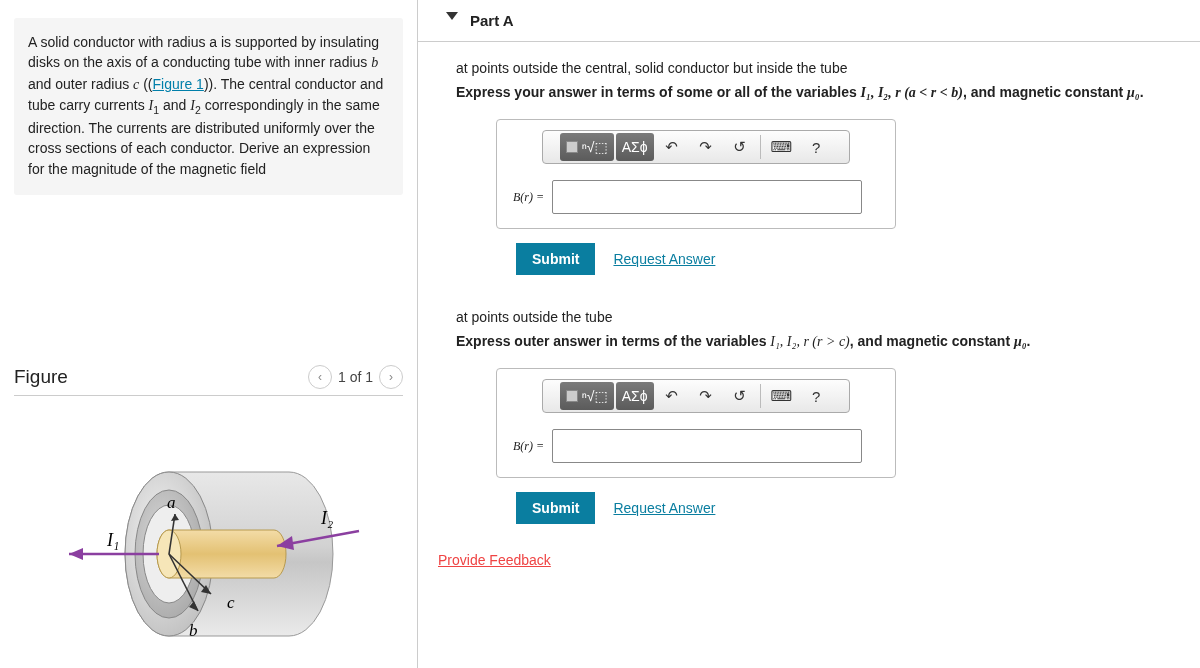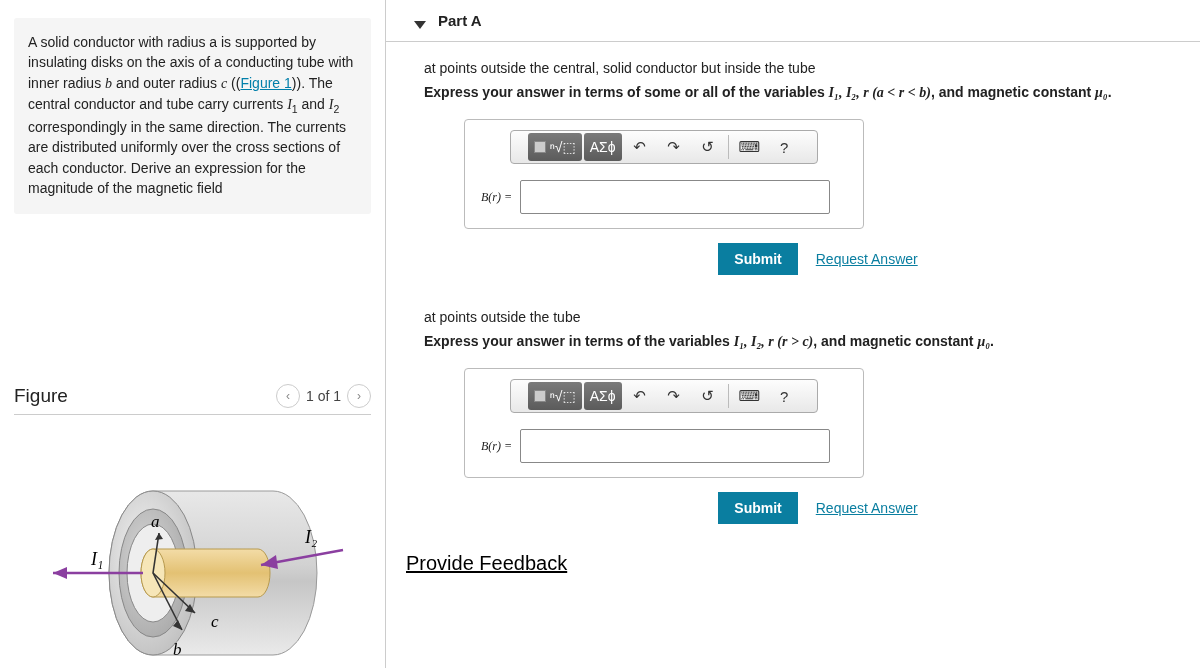--- a/index.html
+++ b/index.html
@@ -12,21 +12,21 @@
     width: 1200px;
     height: 668px;
     overflow: hidden;
   }
   .page {
     display: flex;
     width: 100%;
     height: 100%;
   }
   .left-col {
-    width: 386px;
+    width: 418px;
     border-right: 1px solid #ccc;
     padding: 0;
     flex-shrink: 0;
   }
   .right-col {
     flex: 1;
     padding: 0 0 0 0;
   }
   .problem-box {
     margin: 18px 14px 0 14px;
@@ -55,21 +55,21 @@
     width: 24px; height: 24px; border: 1px solid #ccc; border-radius: 50%;
     display: flex; align-items: center; justify-content: center;
     color: #888; font-size: 12px; cursor: pointer; background:#fff;
   }
   .figure-img {
     margin-top: 40px;
     display:flex; justify-content:center;
   }
   .part-sec { padding: 0 0 8px 0; }
   .part-head {
-    display: flex; align-items: flex-end; gap: 12px;
+    display: flex; align-items: flex-start; gap: 12px;
     padding: 12px 9px 12px 28px;
     border-bottom: 1px solid #ccc;
   }
   .caret {
     width: 0; height: 0;
     border-left: 6px solid transparent;
     border-right: 6px solid transparent;
     border-top: 8px solid #333;
   }
   .part-title { font-weight: bold; font-size: 15px; }
@@ -111,28 +111,28 @@
     font-size: 14px;
   }
   .tb-square { width:12px; height:12px; background:#ccc; border:1px solid #888; }
   .tb-sep { width:1px; height:24px; background:#bbb; margin:0 2px; }
   .answer-row { display:flex; align-items:center; gap:8px; margin-left: 4px; }
   .answer-lhs { font-style: italic; font-family: Georgia, 'Times New Roman', serif; font-size: 12px; }
   .answer-input {
     width: 310px; height: 34px; border:1px solid #888; border-radius:2px;
     padding: 4px 6px; font-size:15px;
   }
-  .submit-row { display:flex; align-items:center; gap:18px; margin: 14px 0 0 28px; justify-content: center; }
+  .submit-row { display:flex; align-items:center; gap:18px; margin: 14px 0 0 60px; }
   .submit-btn {
     background:#0a7ea0; color:#fff; border:none; font-weight:bold;
     padding:8px 16px; font-size:14px; cursor:pointer;
   }
   .req-link { color:#0a7ea0; text-decoration: underline; cursor:pointer; font-size:14px; }
   .feedback { margin: 12px 0 0 20px; }
-  .feedback a { color:#000000; text-decoration: underline; cursor:pointer; font-size:20px; }
+  .feedback a { color:#ef4444; text-decoration: underline; cursor:pointer; font-size:14px; }
 </style>
 </head>
 <body>
 
 <div class="page">
   <div class="left-col">
     <div class="problem-box">
       <span>A solid conductor with radius a is supported by insulating disks on the axis of a conducting tube with inner radius </span><span class="math-i">b</span><span> and outer radius </span><span class="math-i">c</span><span> ((</span><span class="link">Figure 1</span><span>)). The central conductor and tube carry currents </span><span class="math-i">I</span><span class="sub">1</span><span> and </span><span class="math-i">I</span><span class="sub">2</span><span> correspondingly in the same direction. The currents are distributed uniformly over the cross sections of each conductor. Derive an expression for the magnitude of the magnetic field</span>
     </div>
 
@@ -238,21 +238,21 @@
           <button class="submit-btn">Submit</button>
           <span class="req-link">Request Answer</span>
         </div>
       </div>
     </div>
 
     <div class="part-sec">
       <div class="part-body">
         <div class="prompt-line">at points outside the tube</div>
         <div class="instruct">
-          <span>Express your answer in terms of the variables </span><span class="math-i" style="font-weight:bold">I₁, I₂, r (r &gt; c)</span><span>, and magnetic constant </span><span class="math-i" style="font-weight:bold">μ₀</span><span>.</span>
+          <span>Express outer answer in terms of the variables </span><span class="math-i" style="font-weight:normal">I₁, I₂, r (r &gt; c)</span><span>, and magnetic constant </span><span class="math-i" style="font-weight:bold">μ₀</span><span>.</span>
         </div>
         <div class="answer-frame">
           <div class="toolbar">
             <div class="tb-group">
               <span class="tb-square"></span>
               <span>ⁿ√⬚</span>
             </div>
             <div class="tb-group">ΑΣϕ</div>
             <div class="tb-btn">↶</div>
             <div class="tb-btn">↷</div>

